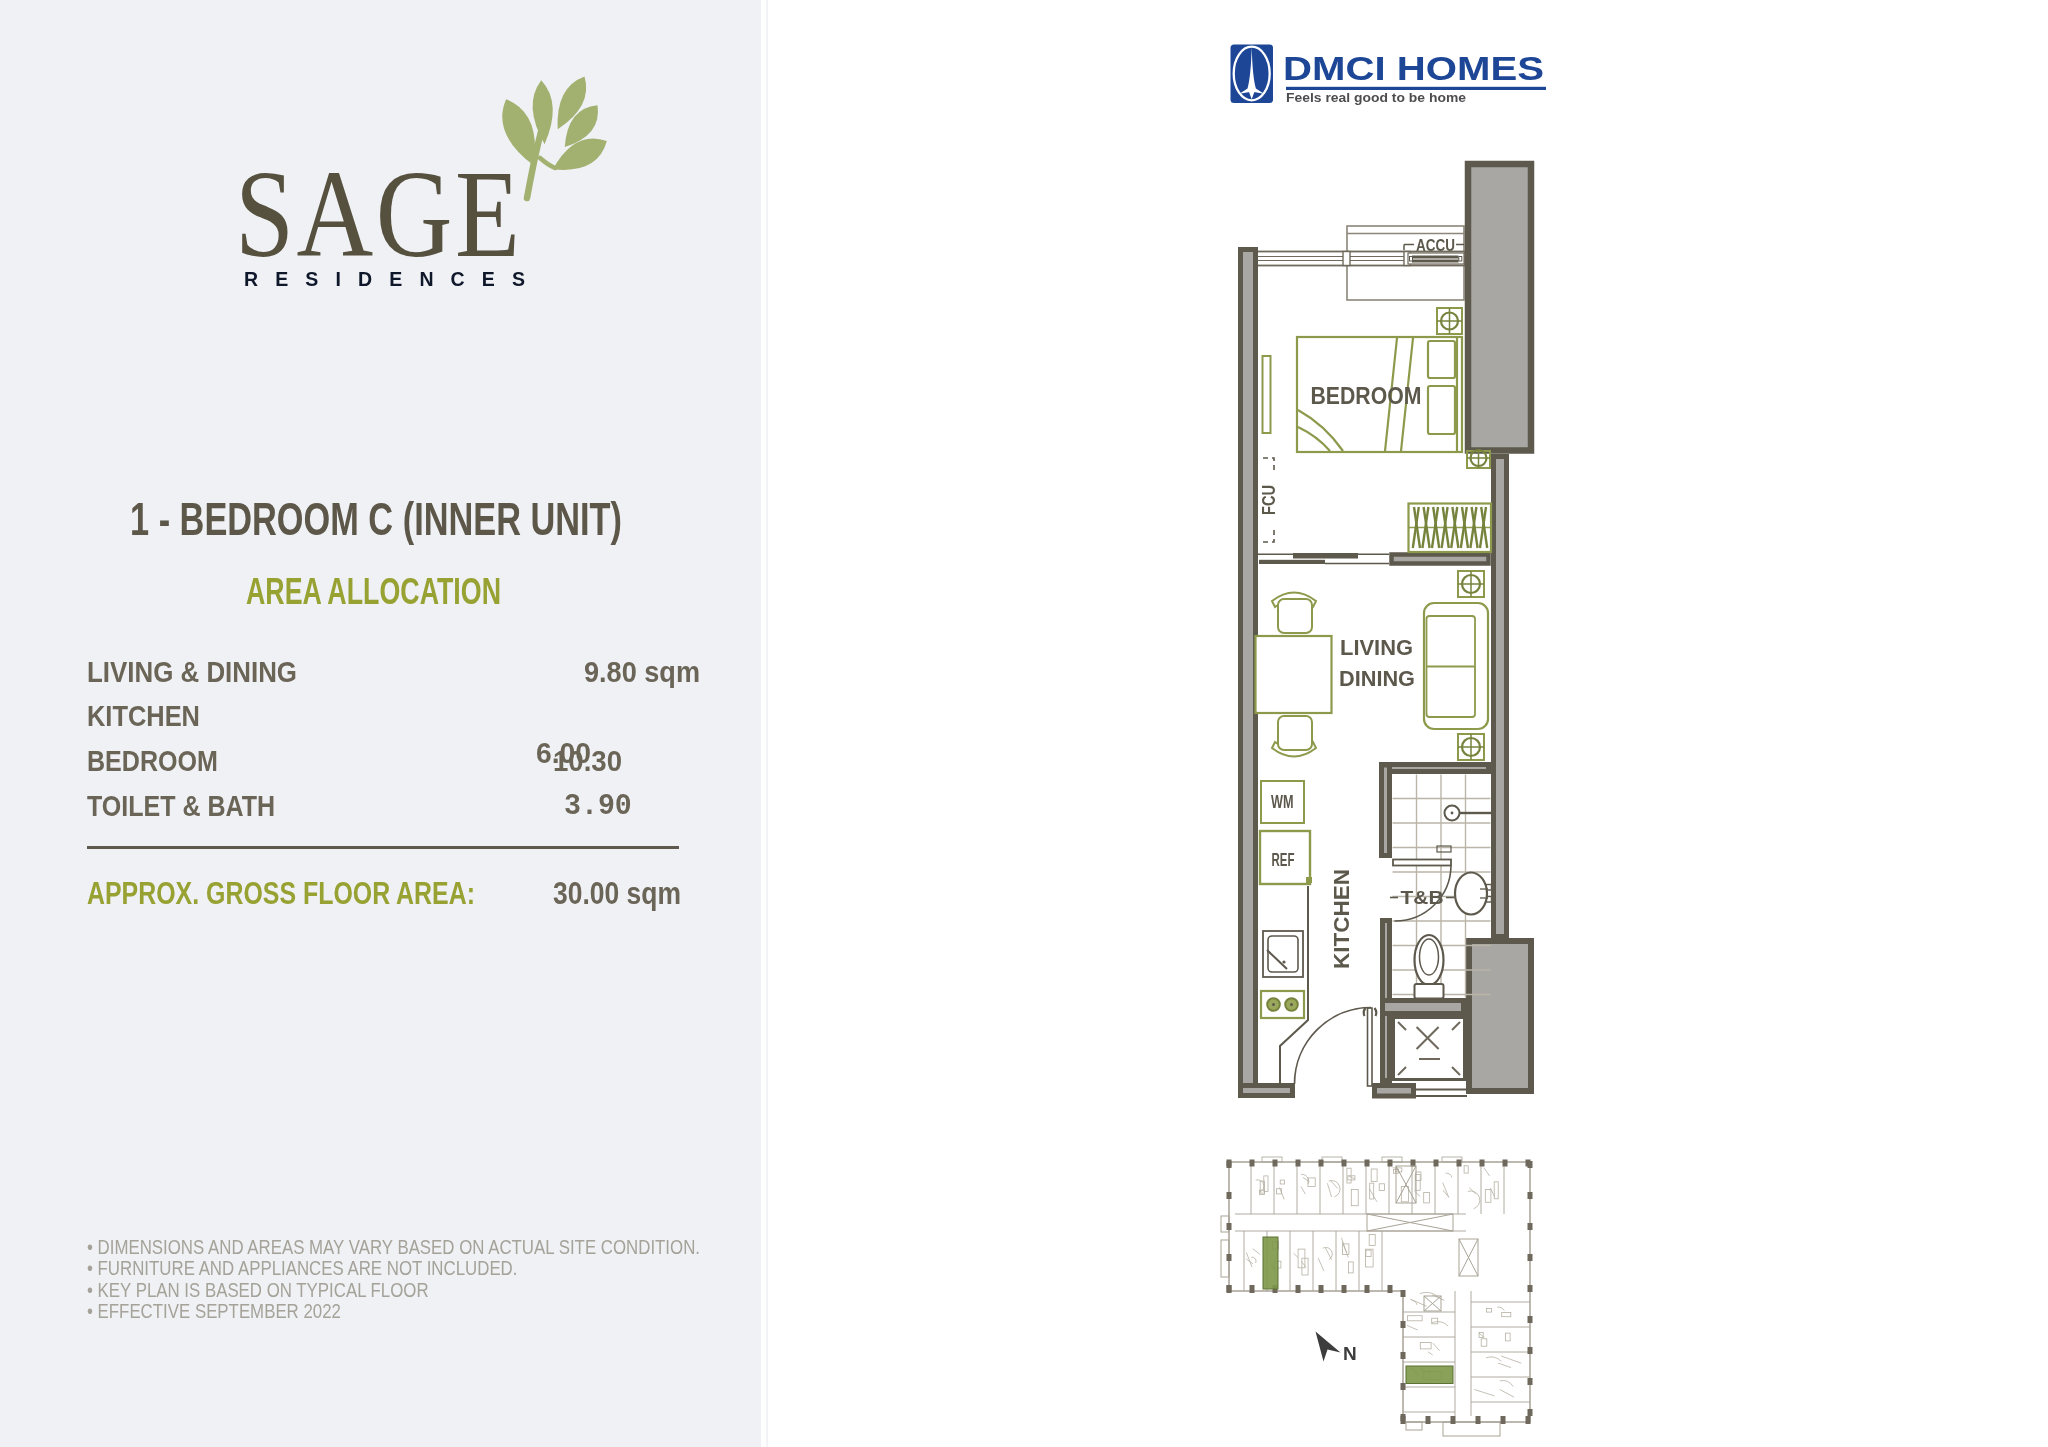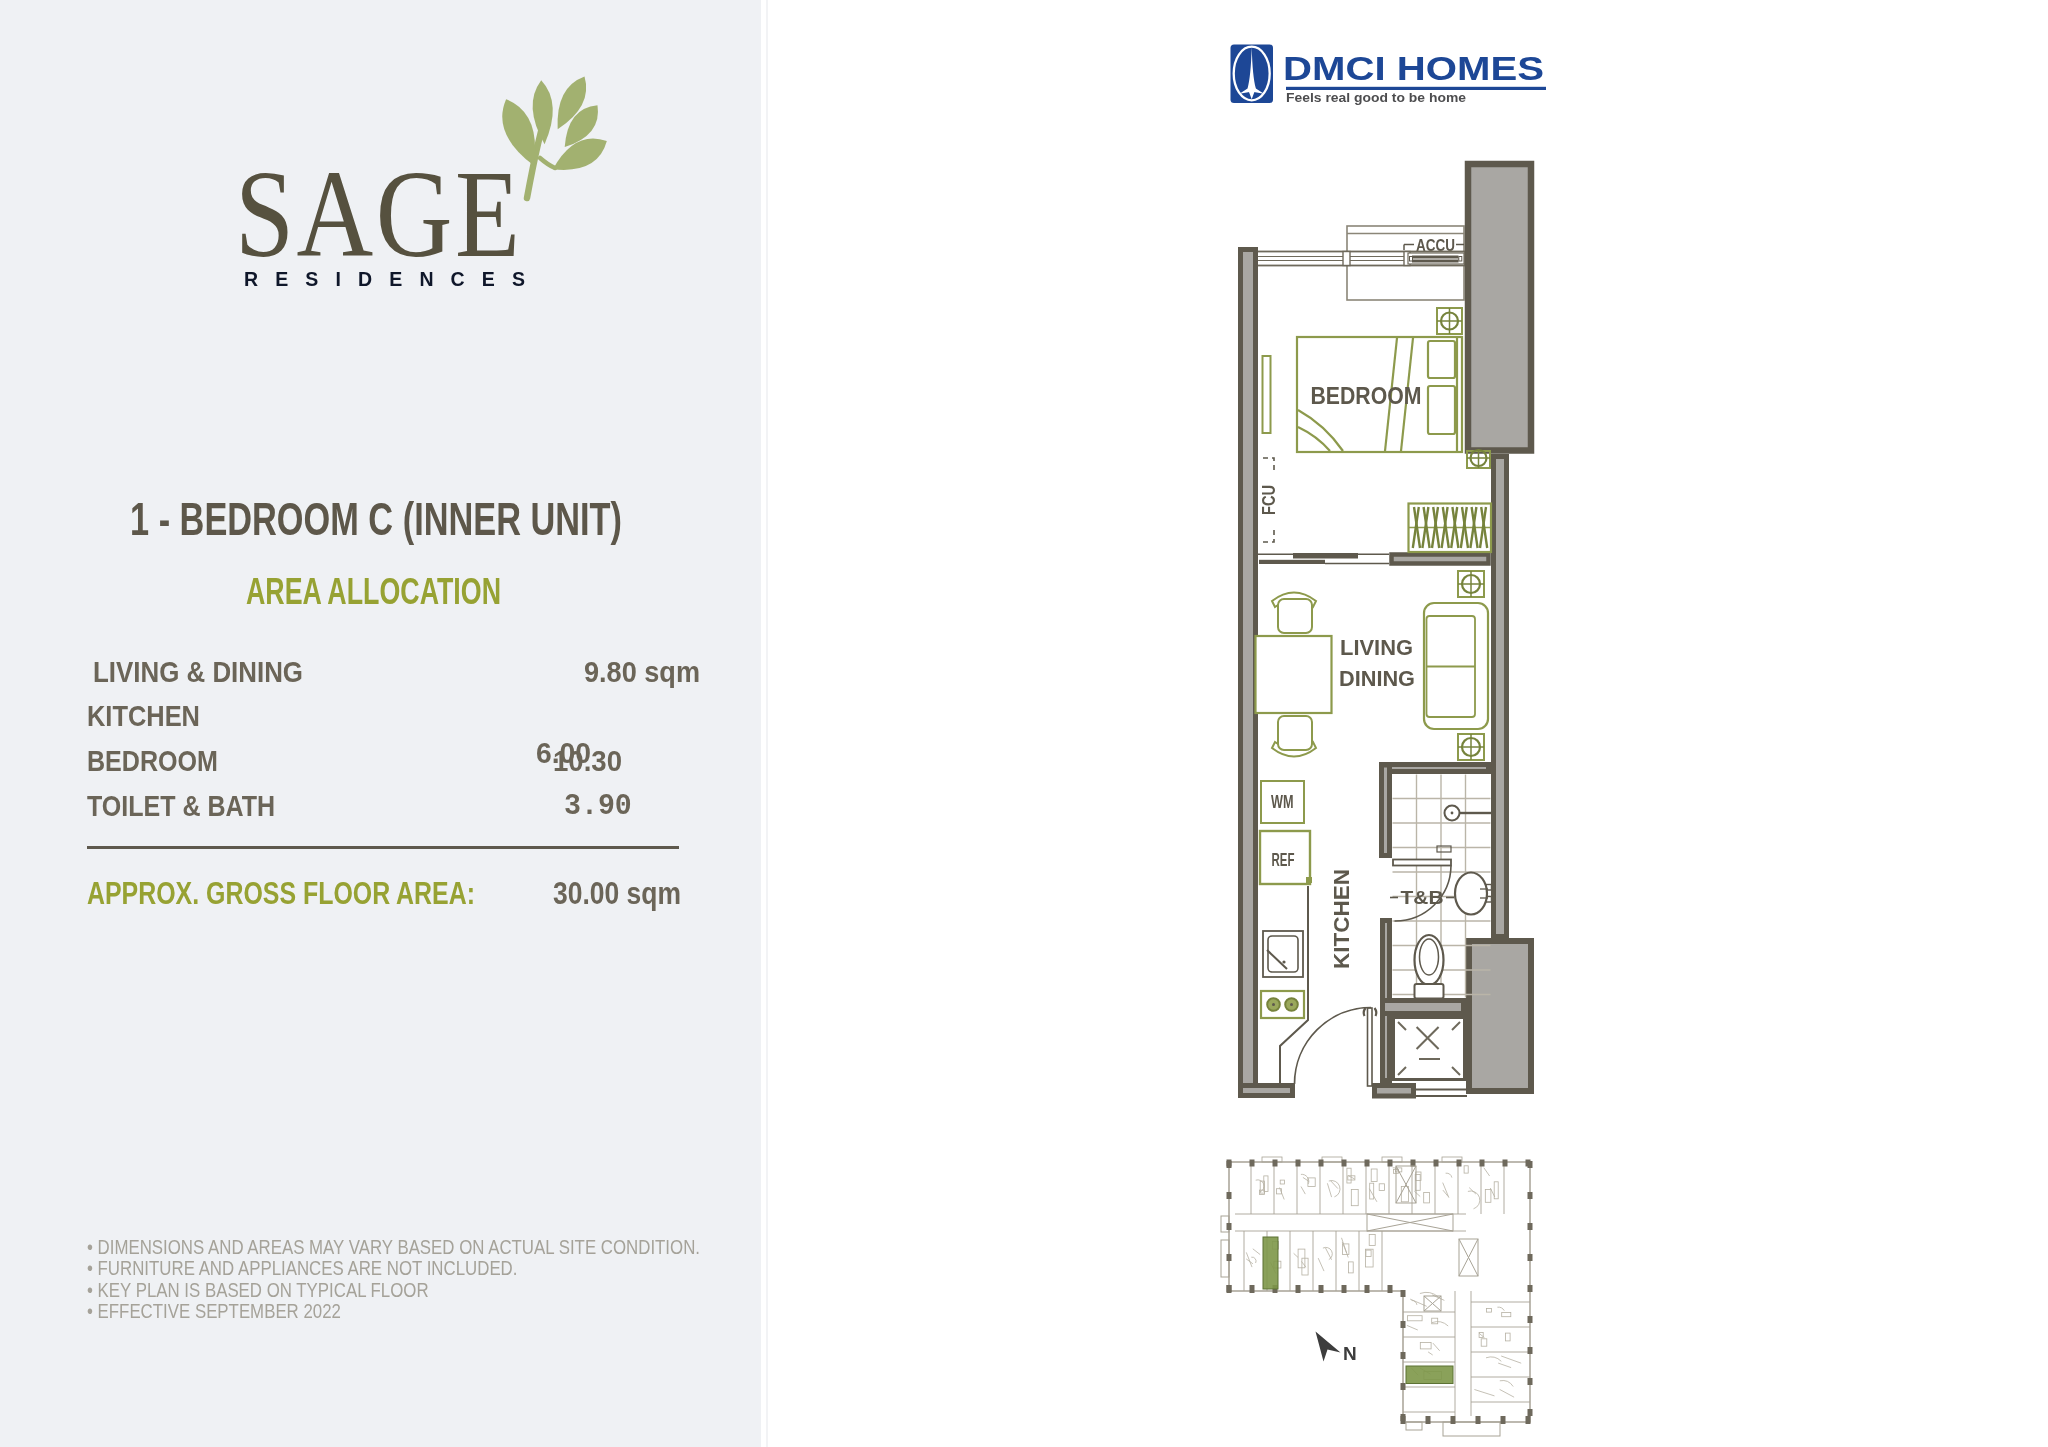--- a/index.html
+++ b/index.html
@@ -27,21 +27,21 @@
 </svg>
 
 <div class="abs" style="left:235.2px;top:151.9px;"><span class="tx" id="sage" style="transform:scaleX(0.8497);font-family:'Liberation Serif',serif;font-size:125px;line-height:1;color:#56513f;letter-spacing:3px;">SAGE</span></div>
 
 <div class="abs" style="left:243.6px;top:270.2px;"><span class="tx" id="resid" style="transform:scaleX(1.0011);font-size:19.5px;line-height:1;font-weight:bold;color:#0f172a;letter-spacing:17.1px;">RESIDENCES</span></div>
 
 <div class="abs" style="left:130.1px;top:495.4px;"><span class="tx" id="title" style="transform:scaleX(0.7303);font-size:47px;line-height:1;font-weight:bold;color:#5d574a;">1 - BEDROOM C (INNER UNIT)</span></div>
 
 <div class="abs" style="left:246.3px;top:573.5px;"><span class="tx" id="areahead" style="transform:scaleX(0.7442);font-size:36px;line-height:1;font-weight:bold;color:#97a233;">AREA ALLOCATION</span></div>
 
-<div class="abs" style="left:93px;top:656.9px;"><span class="tx trow" style="transform:scaleX(0.8630);">LIVING &amp; DINING</span></div>
+<div class="abs" style="left:87px;top:656.9px;"><span class="tx trow" style="transform:scaleX(0.8630);">LIVING &amp; DINING</span></div>
 <div class="abs" style="left:584px;top:656.9px;"><span class="tx trow" style="transform:scaleX(0.9033);">9.80 sqm</span></div>
 
 <div class="abs" style="left:87px;top:701.4px;"><span class="tx trow" style="transform:scaleX(0.8474);">KITCHEN</span></div>
 <div class="abs" style="left:536px;top:701.4px;margin-top:37px;"><span class="tx trow" style="transform:scaleX(0.9419);">6.00</span></div>
 
 <div class="abs" style="left:87px;top:745.9px;"><span class="tx trow" style="transform:scaleX(0.8361);">BEDROOM</span></div>
 <div class="abs" style="left:552.5px;top:745.9px;text-align:right;"><span class="tx trow" style="transform:scaleX(0.9190);">10.30</span></div>
 
 <div class="abs" style="left:87px;top:791.4px;"><span class="tx trow" style="transform:scaleX(0.8335);">TOILET &amp; BATH</span></div>
 <div class="abs" style="left:564px;top:791.4px;font-family:Liberation Mono, monospace;"><span class="tx trow" style="transform:scaleX(0.9419);">3.90</span></div>

